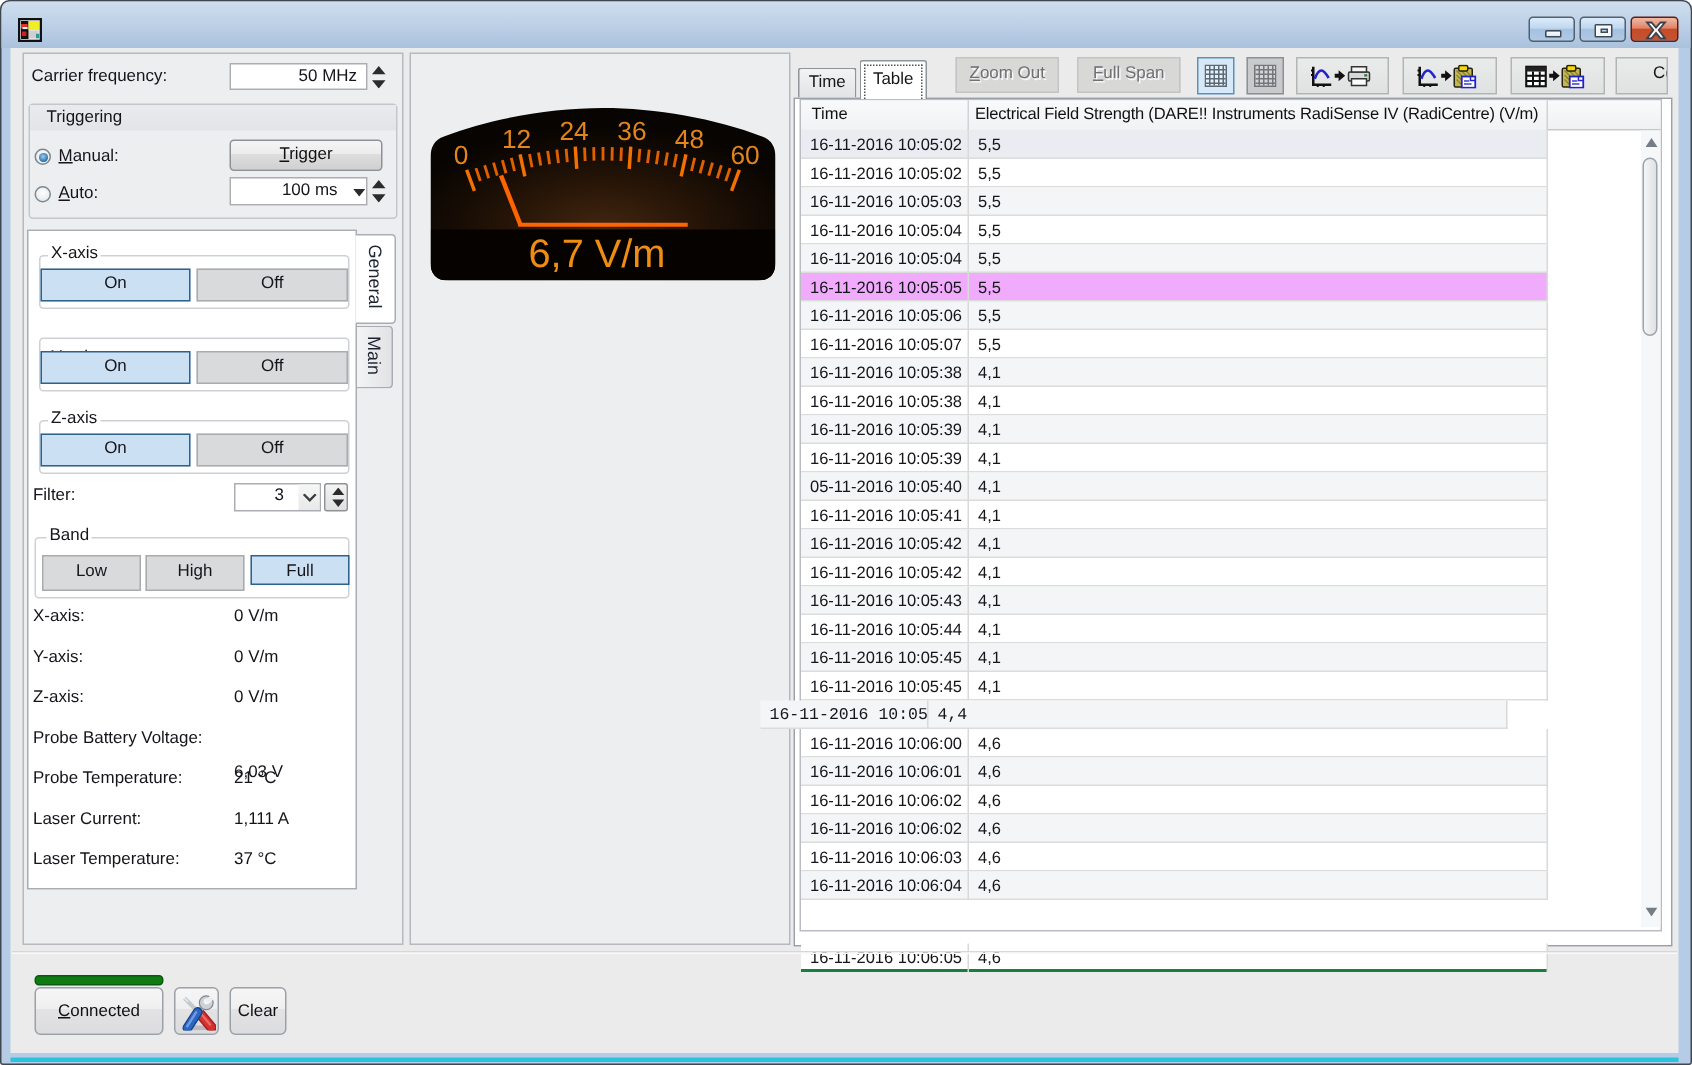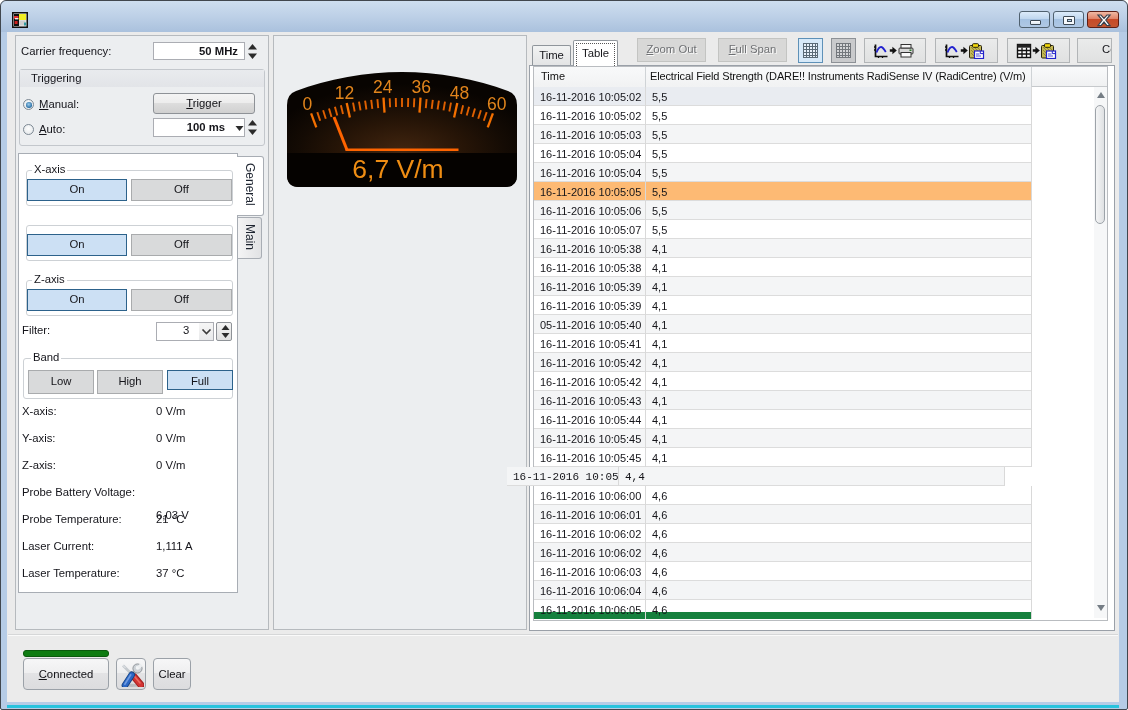--- a/index.html
+++ b/index.html
@@ -7,21 +7,21 @@
 #titlebar{position:absolute;left:0;top:0;width:100%;height:31px;background:linear-gradient(#cedeef,#bdd0e7 50%,#aac1dd);border-radius:6px 6px 0 0;}
 #title{position:absolute;left:33px;top:12px;font-size:12px;color:#1b1b20;}
 #appicon{position:absolute;left:11px;top:11px;width:16px;height:16px;}
 #content{position:absolute;left:6px;top:31px;width:1112px;height:670px;background:#ebebeb;}
 #botedge{position:absolute;left:6px;bottom:1.5px;width:1112px;height:2.5px;background:#28c3dd;}
 .panel{position:absolute;border:1px solid #b6babe;background:#eceef0;}
 .btn{position:absolute;border:1px solid #8e9297;border-radius:3px;background:linear-gradient(#f4f4f4,#ededed 45%,#dedede 46%,#d0d0d0);text-align:center;color:#101014;}
 .grp{position:absolute;border:1px solid #cdd1d5;border-radius:3px;}
 .grptitle{position:absolute;background:#fff;padding:0 2px;color:#14141a;}
 u{text-decoration:underline;}
-.fld{position:absolute;background:#fff;border:1px solid #abadb3;font-weight:bold;}
+.fld{position:absolute;background:#fff;border:1px solid #abadb3;}
 .lbl{position:absolute;color:#14141a;}
 .capbtn{position:absolute;top:10px;height:17px;border:1px solid;border-radius:3px;}
 .capglyph{position:absolute;}
 .spin{position:absolute;width:11px;}
 .onbtn{position:absolute;background:#cce0f4;border:1px solid #2c628b;text-align:center;padding-top:3px;}
 .offbtn{position:absolute;background:#d9dadb;border:1px solid #a9abad;text-align:center;padding-top:3px;}
 .vrow{position:absolute;left:21px;color:#14141a;}
 .vval{position:absolute;left:155px;color:#14141a;}
 .tbtn{position:absolute;top:37px;height:24px;border:1px solid #b2b5b7;background:linear-gradient(#eaebeb,#e0e1e1);}
 .th{position:absolute;top:0;height:20px;font-size:11px;background:linear-gradient(#f8f9fa,#f1f2f3);border-right:1px solid #cfd3d6;padding:3px 0 0 7px;color:#111;white-space:nowrap;overflow:hidden;}
@@ -277,21 +277,21 @@
       <div class="cell2">5,5</div>
     </div>
   <div class="row" style="left:533px;top:143px;background:#ffffff;border-bottom:1px solid #dcdcdc;">
       <div class="cell1">16-11-2016 10:05:04</div>
       <div class="cell2">5,5</div>
     </div>
   <div class="row" style="left:533px;top:162px;background:#f4f5f6;border-bottom:1px solid #dcdcdc;">
       <div class="cell1">16-11-2016 10:05:04</div>
       <div class="cell2">5,5</div>
     </div>
-  <div class="row" style="left:533px;top:181px;background:#fdba74;border-bottom:1px solid #dcdcdc;">
+  <div class="row" style="left:533px;top:181px;background:#f0abfc;border-bottom:1px solid #dcdcdc;">
       <div class="cell1">16-11-2016 10:05:05</div>
       <div class="cell2">5,5</div>
     </div>
   <div class="row" style="left:533px;top:200px;background:#f4f5f6;border-bottom:1px solid #dcdcdc;">
       <div class="cell1">16-11-2016 10:05:06</div>
       <div class="cell2">5,5</div>
     </div>
   <div class="row" style="left:533px;top:219px;background:#ffffff;border-bottom:1px solid #dcdcdc;">
       <div class="cell1">16-11-2016 10:05:07</div>
       <div class="cell2">5,5</div>
@@ -365,21 +365,21 @@
       <div class="cell2">4,6</div>
     </div>
   <div class="row" style="left:533px;top:561px;background:#ffffff;border-bottom:1px solid #dcdcdc;">
       <div class="cell1">16-11-2016 10:06:03</div>
       <div class="cell2">4,6</div>
     </div>
   <div class="row" style="left:533px;top:580px;background:#f4f5f6;border-bottom:1px solid #dcdcdc;">
       <div class="cell1">16-11-2016 10:06:04</div>
       <div class="cell2">4,6</div>
     </div>
-  <div class="row" style="left:533px;top:599px;background:#ffffff;border-bottom:7px solid #15803d;">
+  <div class="row" style="left:533px;top:628px;background:#ffffff;border-bottom:2px solid #15803d;">
       <div class="cell1">16-11-2016 10:06:05</div>
       <div class="cell2">4,6</div>
     </div>
   <div style="position:absolute;left:1093px;top:86px;width:13px;height:531px;background:#f6f7f8;"></div>
   <svg style="position:absolute;left:1096px;top:91px;" width="8" height="6" viewBox="0 0 8 6">
       <path d="M4 0 L8 6 L0 6 Z" fill="#757d85"></path>
     </svg>
   <svg style="position:absolute;left:1096px;top:604px;" width="8" height="6" viewBox="0 0 8 6">
       <path d="M4 6 L8 0 L0 0 Z" fill="#757d85"></path>
     </svg>

